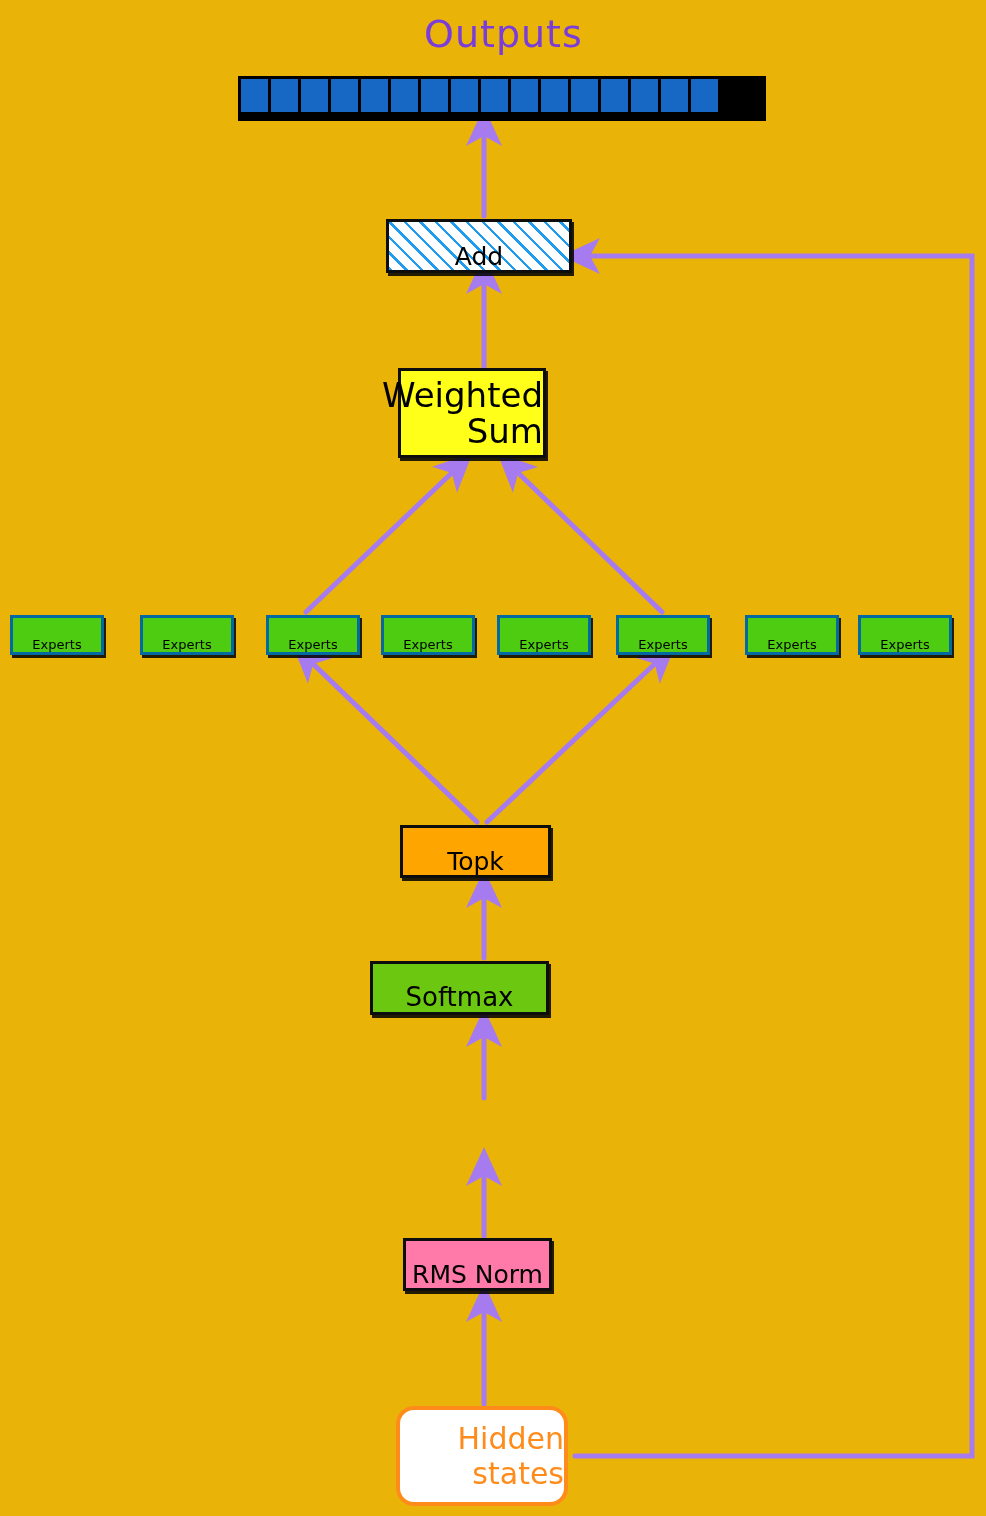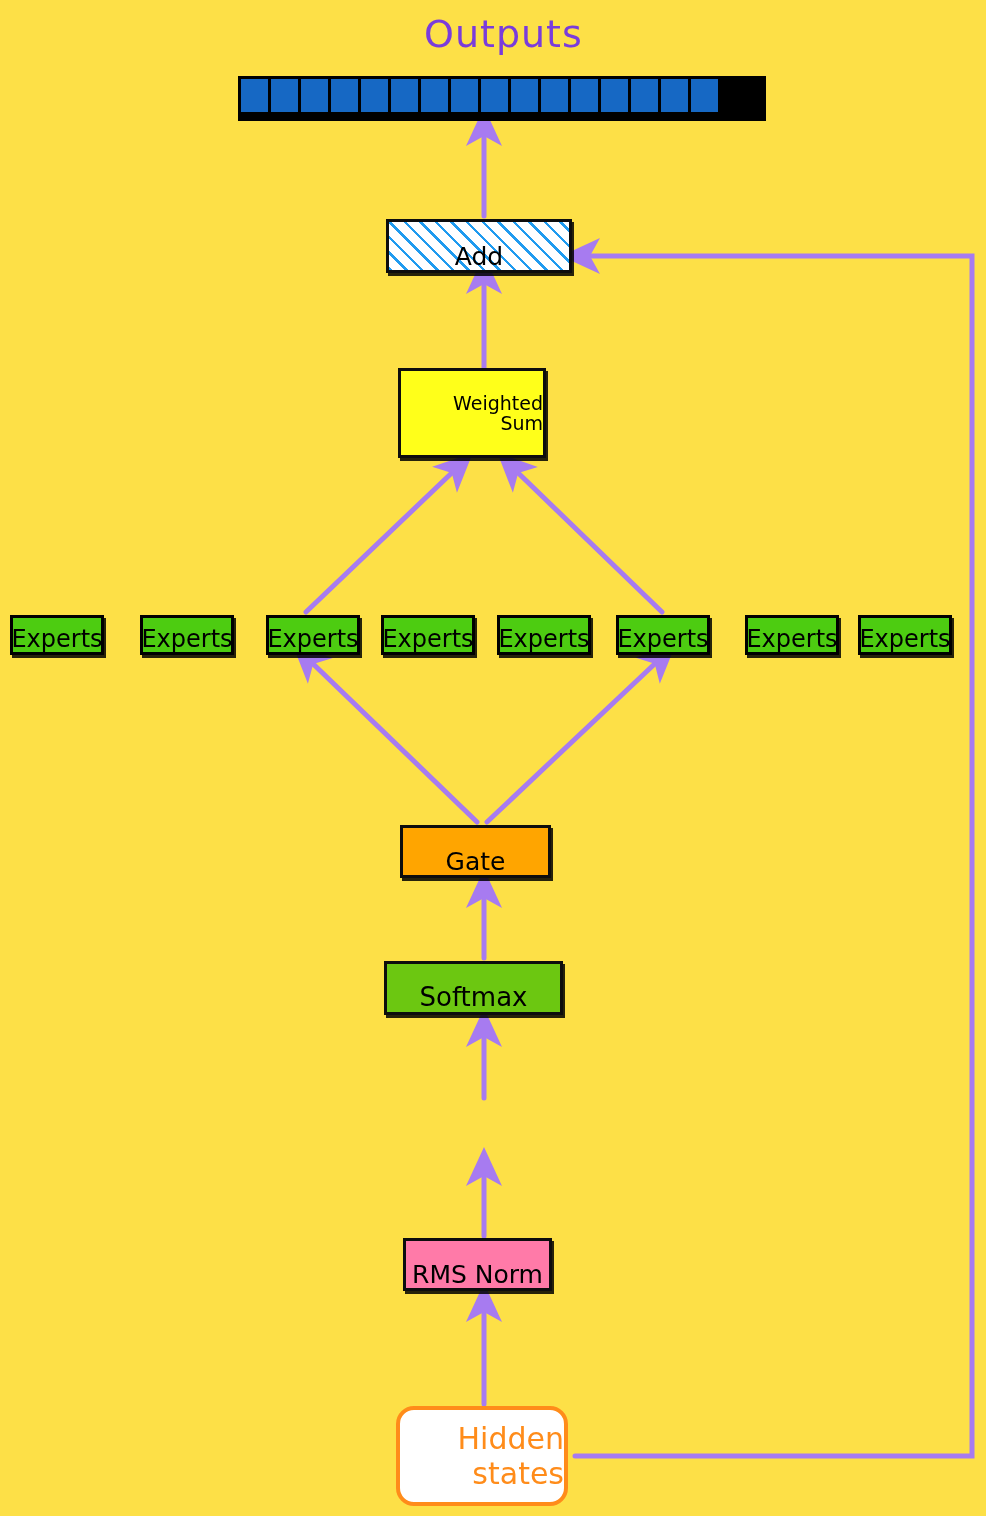--- a/index.html
+++ b/index.html
@@ -7,21 +7,21 @@
     padding: 0;
     background: #ffffff;
   }
   body {
     font-family: "DejaVu Sans", sans-serif;
   }
   #canvas {
     position: relative;
     width: 986px;
     height: 1516px;
-    background: #fde047;
+    background: #eab308;
     overflow: hidden;
   }
   svg.edges {
     position: absolute;
     left: 0;
     top: 0;
     width: 986px;
     height: 1516px;
     pointer-events: none;
   }
@@ -71,27 +71,27 @@
       45deg,
       #1f9bf0 0px, #1f9bf0 2.5px,
       #ffffff 2.5px, #ffffff 11px
     );
     border: 3px solid #0d0d0d;
     font-size: 25px;
   }
   #node-weighted-sum {
     background: #ffff1a;
     border: 3px solid #0d0d0d;
-    font-size: 19px;
+    font-size: 34px;
     flex-direction: column;
   }
   .expert {
     background: #4dcc11;
-    border: 3px solid #000000;
-    font-size: 24px;
+    border: 3px solid #0369a1;
+    font-size: 13px;
   }
   #node-topk {
     background: #ffa500;
     border: 3px solid #0d0d0d;
     font-size: 25px;
   }
   #node-softmax {
     background: #6cc711;
     border: 3px solid #0d0d0d;
     font-size: 26px;
@@ -200,24 +200,24 @@
     <span>Experts</span>
   </div>
   <div class="node expert hard-shadow" style="left:745px; top:615px; width:94px; height:40px;">
     <span>Experts</span>
   </div>
   <div class="node expert hard-shadow" style="left:858px; top:615px; width:94px; height:40px;">
     <span>Experts</span>
   </div>
 
   <div class="node hard-shadow" id="node-topk" style="left:400px; top:825px; width:151px; height:53px;">
-    <span>Gate</span>
-  </div>
-
-  <div class="node hard-shadow" id="node-softmax" style="left:384px; top:961px; width:179px; height:54px;">
+    <span>Topk</span>
+  </div>
+
+  <div class="node hard-shadow" id="node-softmax" style="left:370px; top:961px; width:179px; height:54px;">
     <span>Softmax</span>
   </div>
 
 
   <div class="node hard-shadow" id="node-rms-norm" style="left:403px; top:1238px; width:149px; height:53px;">
     <span>RMS Norm</span>
   </div>
 
   <div class="node" id="node-hidden-states" style="left:396px; top:1406px; width:172px; height:100px;">
     <span>Hidden</span>

